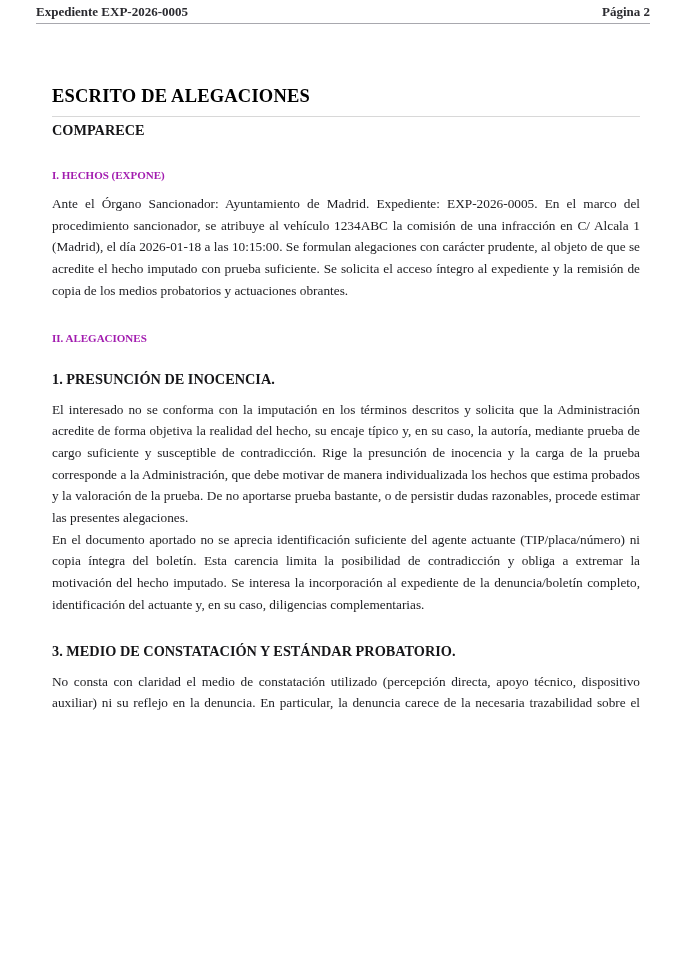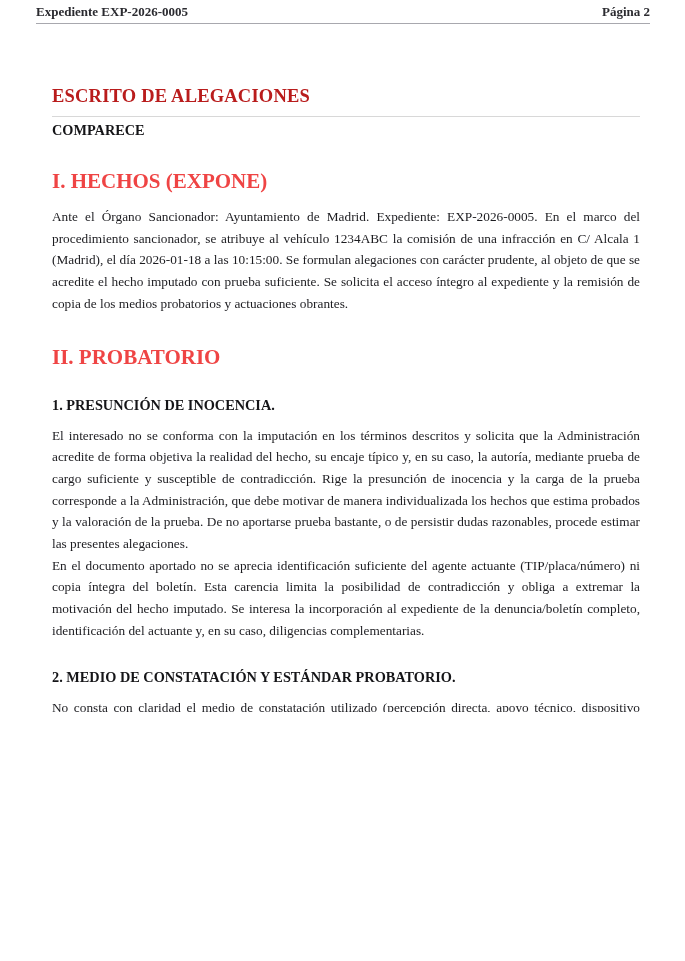--- a/index.html
+++ b/index.html
@@ -32,27 +32,27 @@
   .content {
     padding: 0 45px 0 52px;
   }
   h1.doc-title {
     font-size: 18.5px;
     font-weight: bold;
     margin: 62px 0 0 0;
     padding-bottom: 9px;
     border-bottom: 1px solid #d8d8d8;
     letter-spacing: 0.2px;
-    color: #b91c1c;
+    color: #000000;
   }
   .h-major {
-    font-size: 21px;
+    font-size: 11px;
     font-weight: bold;
     margin: 30px 0 12px 0;
-    color: #ef4444;
+    color: #a21caf;
   }
   .h-sub {
     font-size: 14.3px;
     font-weight: bold;
     margin: 27px 0 11px 0;
     color: #151518;
   }
   .h-sub.first-after-title { margin-top: 5px; }
   .h-major + .h-sub { }
   p.body-par {
@@ -76,27 +76,27 @@
 
   <main class="content">
 
     <h1 class="doc-title">ESCRITO DE ALEGACIONES</h1>
 
     <h2 class="h-sub first-after-title">COMPARECE</h2>
 
     <h2 class="h-major">I. HECHOS (EXPONE)</h2>
     <p class="body-par">Ante el Órgano Sancionador: Ayuntamiento de Madrid. Expediente: EXP-2026-0005. En el marco del procedimiento sancionador, se atribuye al vehículo 1234ABC la comisión de una infracción en C/ Alcala 1 (Madrid), el día 2026-01-18 a las 10:15:00. Se formulan alegaciones con carácter prudente, al objeto de que se acredite el hecho imputado con prueba suficiente. Se solicita el acceso íntegro al expediente y la remisión de copia de los medios probatorios y actuaciones obrantes.</p>
 
-    <h2 class="h-major">II. PROBATORIO</h2>
+    <h2 class="h-major">II. ALEGACIONES</h2>
 
     <h3 class="h-sub">1. PRESUNCIÓN DE INOCENCIA.</h3>
     <p class="body-par">El interesado no se conforma con la imputación en los términos descritos y solicita que la Administración acredite de forma objetiva la realidad del hecho, su encaje típico y, en su caso, la autoría, mediante prueba de cargo suficiente y susceptible de contradicción. Rige la presunción de inocencia y la carga de la prueba corresponde a la Administración, que debe motivar de manera individualizada los hechos que estima probados y la valoración de la prueba. De no aportarse prueba bastante, o de persistir dudas razonables, procede estimar las presentes alegaciones.</p>
 
     <p class="body-par">En el documento aportado no se aprecia identificación suficiente del agente actuante (TIP/placa/número) ni copia íntegra del boletín. Esta carencia limita la posibilidad de contradicción y obliga a extremar la motivación del hecho imputado. Se interesa la incorporación al expediente de la denuncia/boletín completo, identificación del actuante y, en su caso, diligencias complementarias.</p>
 
-    <h3 class="h-sub">2. MEDIO DE CONSTATACIÓN Y ESTÁNDAR PROBATORIO.</h3>
+    <h3 class="h-sub">3. MEDIO DE CONSTATACIÓN Y ESTÁNDAR PROBATORIO.</h3>
     <p class="body-par">No consta con claridad el medio de constatación utilizado (percepción directa, apoyo técnico, dispositivo auxiliar) ni su reflejo en la denuncia. En particular, la denuncia carece de la necesaria trazabilidad sobre el medio de captación utilizado, extremo clave para auditar la prueba de cargo. Sin concretar el medio y su trazabilidad, resulta imposible valorar la suficiencia probatoria exigible y el alcance de la presunción de veracidad. Se interesa que el expediente detalle el medio de constatación, el soporte utilizado en su caso y las diligencias que lo documentan.</p>
 
     <h3 class="h-sub">4. CIRCUNSTANCIAS DE OBSERVACIÓN NO DESCRITAS.</h3>
     <p class="body-par">En infracciones por percepción (especialmente en móvil/cinturón/auriculares/VMP), es relevante que consten circunstancias mínimas de observación: posición, distancia aproximada, visibilidad y dinámi-</p>
 
   </main>
 </div>
 
 </body></html>

